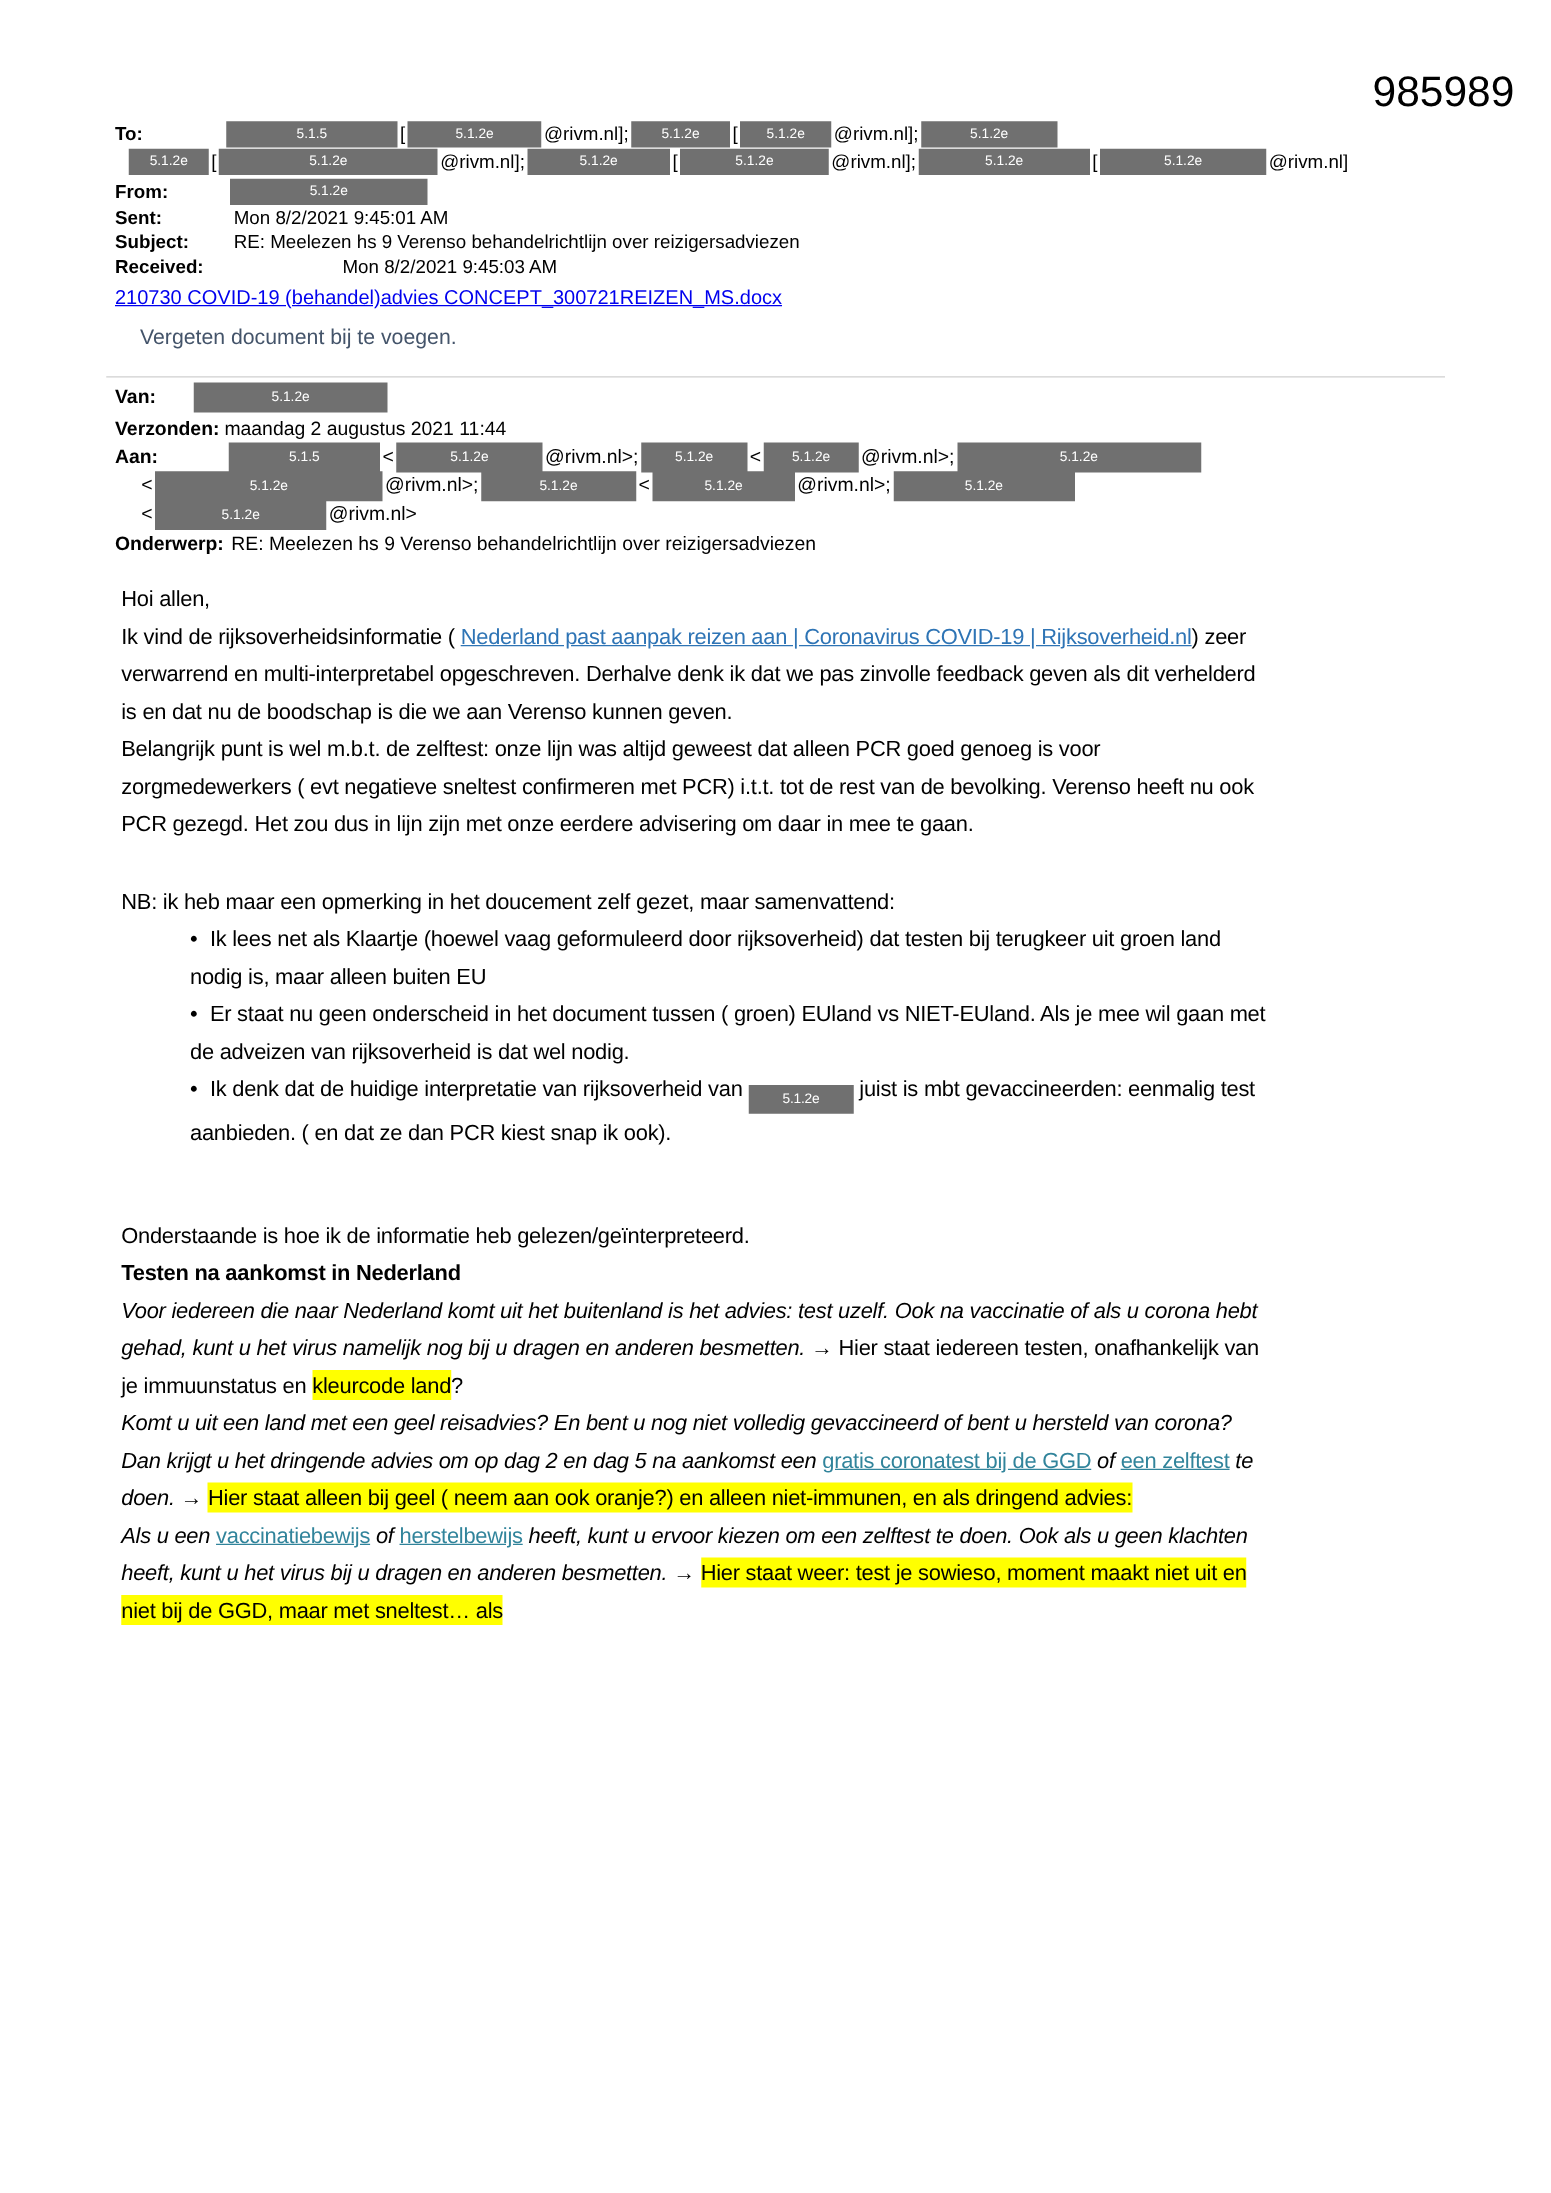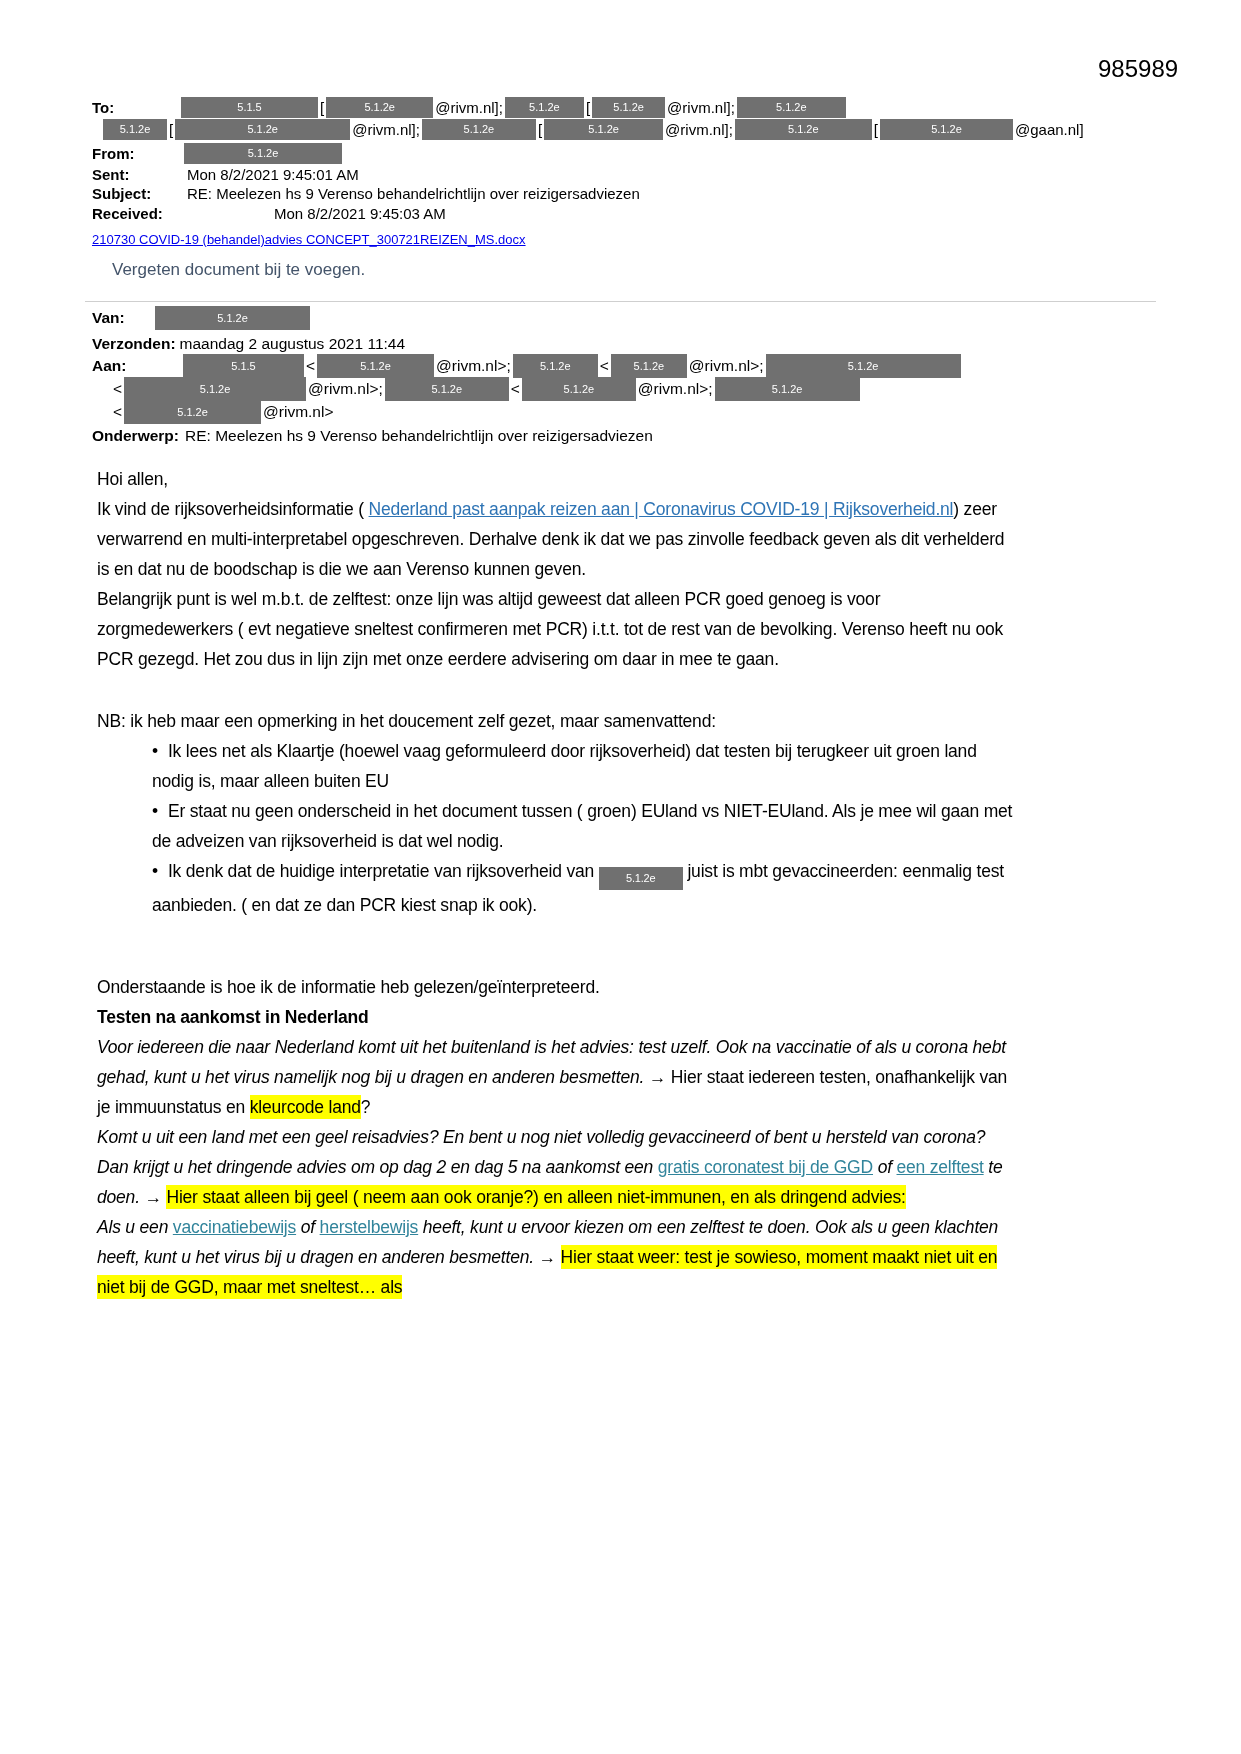--- a/index.html
+++ b/index.html
@@ -1,36 +1,36 @@
 <!DOCTYPE html>
 <html style="--highlight: #ffff00; --redaction_gray: #707070; --link_blue: #0000ee; --hyperlink_word: #2e74b5; --hyperlink_teal: #31849b; --note_color: #44546a;"><head>
 <meta charset="utf-8">
 <style>
   html,body{margin:0;padding:0;background:#ffffff;}
   .page{position:relative;width:1241px;height:1754px;background:#ffffff;overflow:hidden;
         font-family:"Liberation Sans",sans-serif;color:#000;}
-  .doc-number{position:absolute;left:1098px;top:55px;font-size:24px;letter-spacing:0;}
+  .doc-number{position:absolute;left:1098px;top:55px;font-size:34px;letter-spacing:0;}
 
   
   .email-header{position:absolute;left:92px;top:97px;width:1090px;font-size:15px;}
   .hdr-row{display:flex;align-items:center;white-space:nowrap;}
   .hdr-label{font-weight:bold;flex:0 0 auto;}
   .lbl-to{width:89px;}
   .lbl-from{width:92px;}
   .lbl-sent{width:95px;}
   .lbl-subject{width:95px;}
   .lbl-received{width:182px;}
   .r-to1{height:21px;}
   .r-to2{height:23px;margin-left:11px;}
   .r-from{height:24px;}
   .r-sent{height:19px;}
   .r-subject{height:19px;}
   .r-received{height:20px;}
   .attachment-row{margin-top:6px;height:20px;}
-  .attachment{color:var(--link_blue);text-decoration:underline;cursor:pointer;font-size:13px;}
+  .attachment{color:var(--link_blue);text-decoration:underline;cursor:pointer;font-size:16px;}
 
   .tokens{display:flex;align-items:center;}
   .redact{display:inline-block;background:var(--redaction_gray);color:#fff;
           font-size:11px;text-align:center;flex:0 0 auto;}
   .hdr-row .redact{height:21px;line-height:21px;}
   .tok-sep{padding:0 2px;flex:0 0 auto;}
 
   
   .note{position:absolute;left:112px;top:260px;font-size:17px;color:var(--note_color);}
   .separator{position:absolute;left:85px;top:301px;width:1071px;height:0;
@@ -98,21 +98,21 @@
           <span class="tok-sep">[</span>
           <span class="redact" style="width: 175px;">5.1.2e</span>
           <span class="tok-sep">@rivm.nl];</span>
           <span class="redact" style="width: 114px;">5.1.2e</span>
           <span class="tok-sep">[</span>
           <span class="redact" style="width: 119px;">5.1.2e</span>
           <span class="tok-sep">@rivm.nl];</span>
           <span class="redact" style="width: 137px;">5.1.2e</span>
           <span class="tok-sep">[</span>
           <span class="redact" style="width: 133px;">5.1.2e</span>
-          <span class="tok-sep">@gaan.nl]</span>
+          <span class="tok-sep">@rivm.nl]</span>
         </span>
     </div>
     <div class="hdr-row r-from">
       <span class="hdr-label lbl-from">From:</span>
       <span class="tokens">
           <span class="redact" style="width: 158px;">5.1.2e</span>
         </span>
     </div>
     <div class="hdr-row r-sent">
       <span class="hdr-label lbl-sent">Sent:</span>

